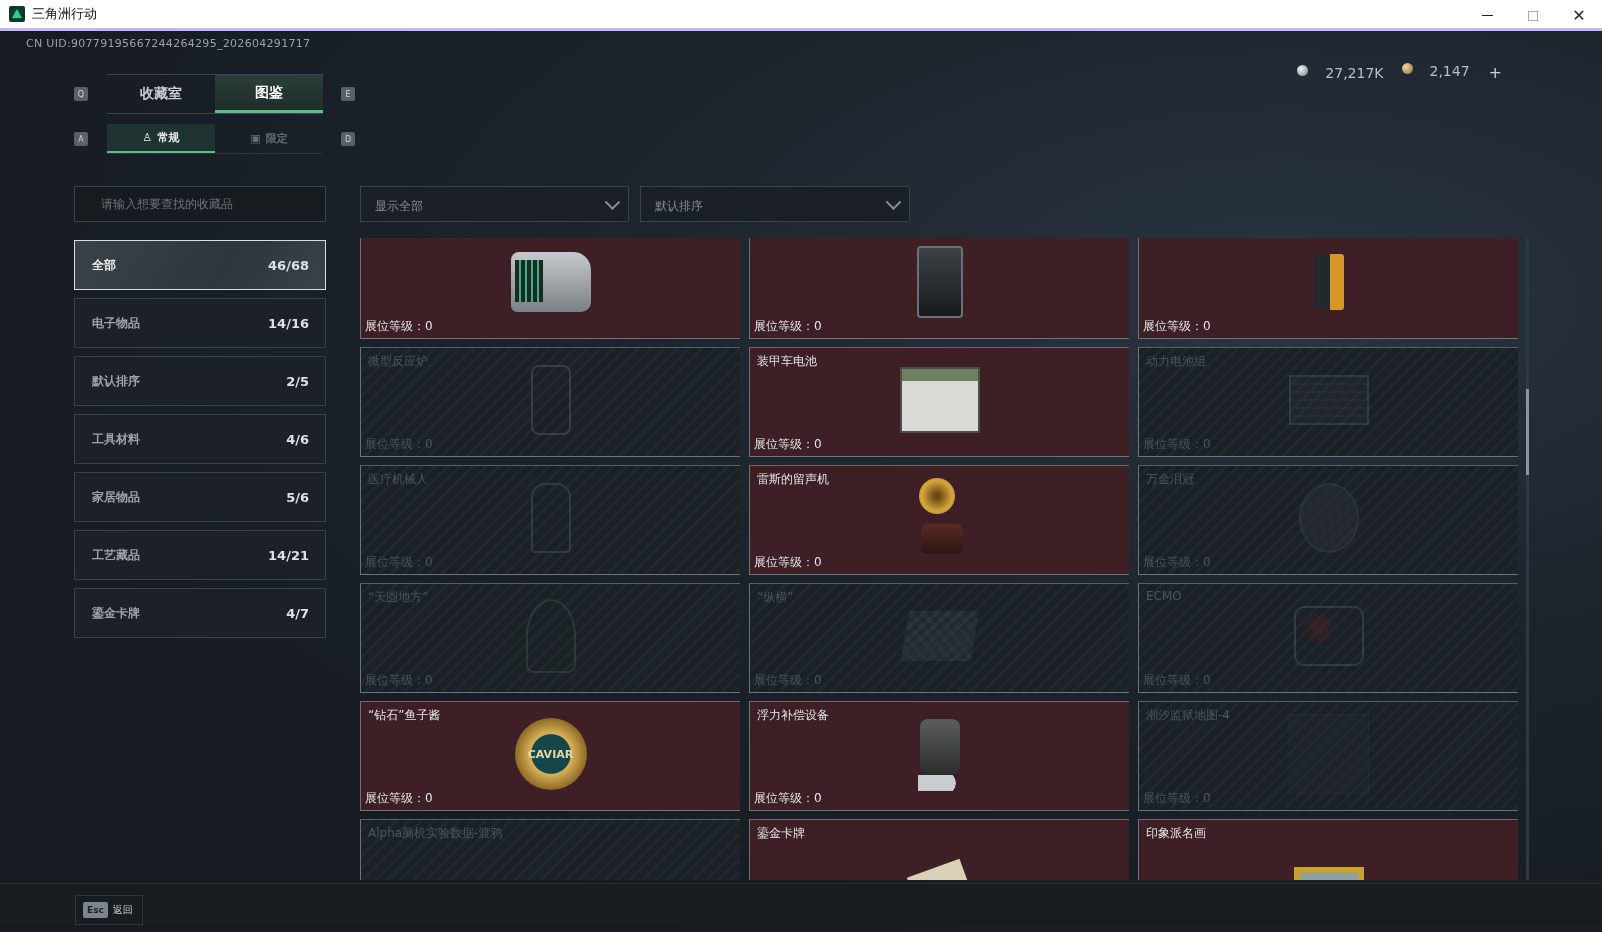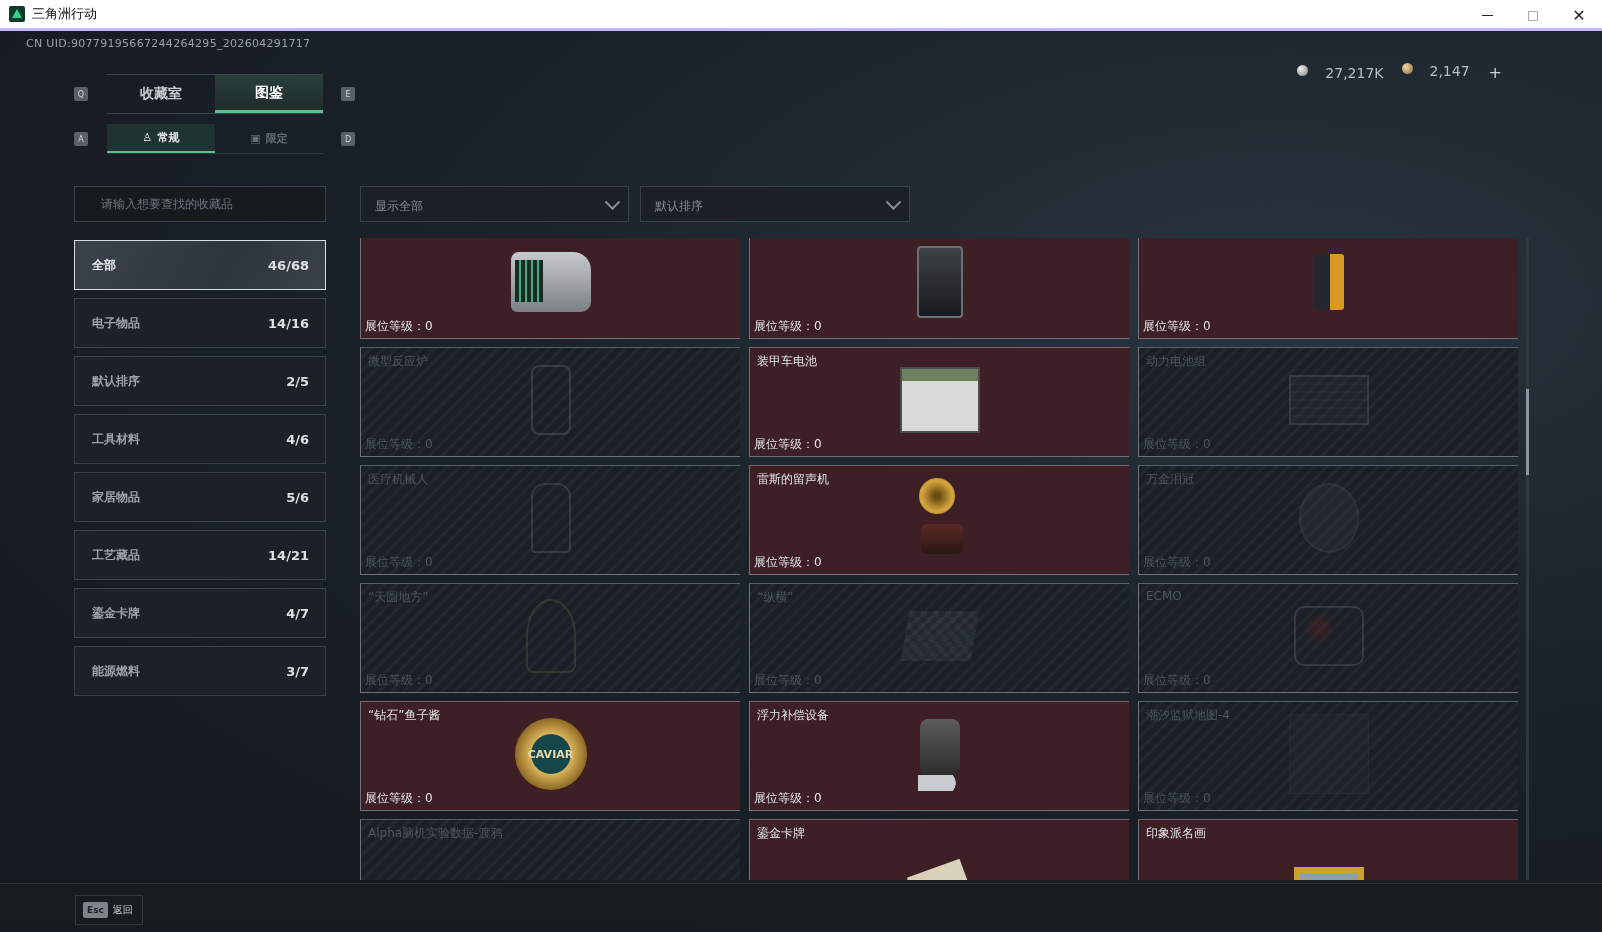--- a/index.html
+++ b/index.html
@@ -187,24 +187,20 @@
       <span class="cnt">5/6</span>
     </div>
     <div class="cat">
       <span>工艺藏品</span>
       <span class="cnt">14/21</span>
     </div>
     <div class="cat">
       <span>鎏金卡牌</span>
       <span class="cnt">4/7</span>
     </div>
-    <div class="cat">
-      <span>能源燃料</span>
-      <span class="cnt">3/7</span>
-    </div>
   </div>
 
   <div class="grid-wrap">
     <div class="grid" id="grid">
         <div class="card owned">
           <span class="name"></span>
           <div class="thumb">
             <div class="sh-device"></div>
           </div>
           <span class="level"><span>展位等级：</span><span>0</span></span>

